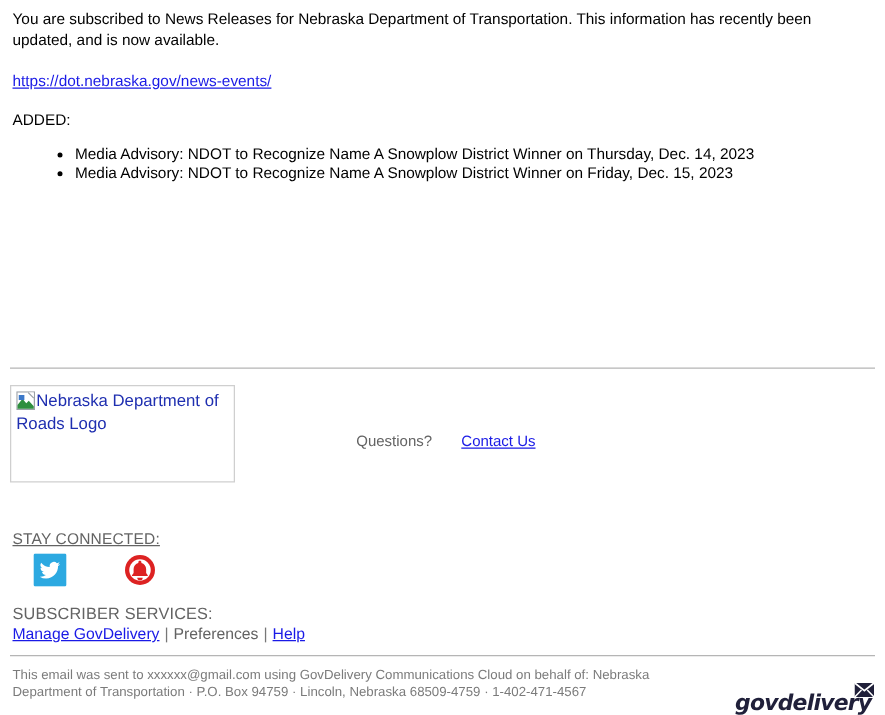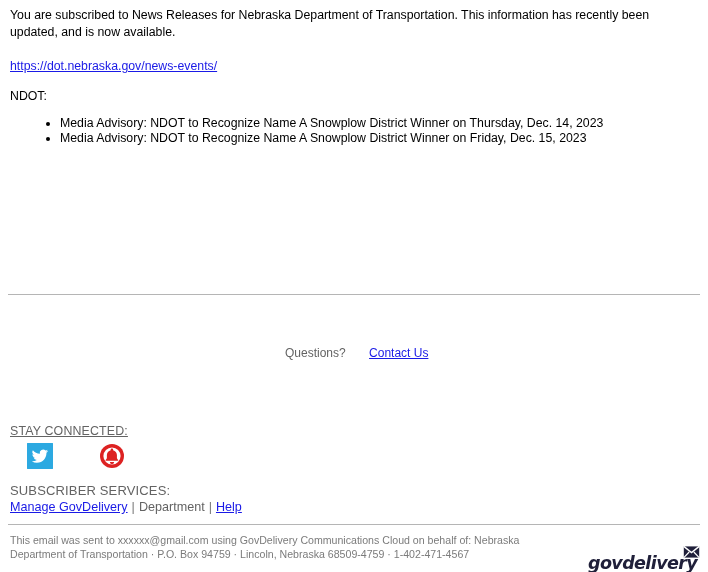--- a/index.html
+++ b/index.html
@@ -226,35 +226,46 @@
 <body>
 
 <div class="message-body">
 
   <p class="intro-paragraph">You are subscribed to News Releases for Nebraska Department of Transportation. This information has recently been updated, and is now available.</p>
 
   <div class="url-link-row">
     <a href="#" class="plain-link">https://dot.nebraska.gov/news-events/</a>
   </div>
 
-  <div class="added-label">NDOT:</div>
+  <div class="added-label">ADDED:</div>
 
   <ul class="advisory-list">
     <li>Media Advisory: NDOT to Recognize Name A Snowplow District Winner on Thursday, Dec. 14, 2023</li>
     <li>Media Advisory: NDOT to Recognize Name A Snowplow District Winner on Friday, Dec. 15, 2023</li>
   </ul>
 
 </div>
 
 <div class="rule-top-wrap">
   <hr class="section-rule">
 </div>
 
 <div class="footer-top">
 
+  <div class="logo-placeholder">
+    <span class="broken-img-icon">
+      <svg width="15" height="15" viewBox="0 0 15 15" xmlns="http://www.w3.org/2000/svg">
+        <rect x="0.5" y="0.5" width="14" height="14" fill="#ffffff" stroke="#9aa0a6" stroke-width="1"></rect>
+        <path d="M1 11 L5 6 L8 9.5 L10 7.5 L14 12 L14 14 L1 14 Z" fill="#2f8f3e"></path>
+        <path d="M9 1 L14 1 L14 6 Z" fill="#ffffff"></path>
+        <path d="M2 3 L6.5 3 L6.5 7 L2 7 Z" fill="#3b78c9"></path>
+        <path d="M9.5 1 L14 5.5" stroke="#9aa0a6" stroke-width="0.9" fill="none"></path>
+      </svg>
+    </span><span class="alt-text">Nebraska Department of Roads Logo</span>
+  </div>
 
   <div class="questions-block">
     <span>Questions?</span>
     <a href="#">Contact Us</a>
   </div>
 
 </div>
 
 <div class="stay-connected">
   <div class="sc-label">STAY CONNECTED:</div>
@@ -276,21 +287,21 @@
         <path d="M10.85 19.1h4.3a2.15 2.15 0 0 1-4.3 0z" fill="#dd2222"></path>
       </svg>
     </a>
 
   </div>
 </div>
 
 <div class="subscriber-services">
   <div class="ss-label">SUBSCRIBER SERVICES:</div>
   <div class="ss-links">
-    <a href="#">Manage GovDelivery</a><span class="ss-sep">|</span><span class="ss-plain">Department</span><span class="ss-sep">|</span><a href="#">Help</a>
+    <a href="#">Manage GovDelivery</a><span class="ss-sep">|</span><span class="ss-plain">Preferences</span><span class="ss-sep">|</span><a href="#">Help</a>
   </div>
 </div>
 
 <div class="rule-bottom-wrap">
   <hr class="section-rule">
 </div>
 
 <div class="legal-row">
 
   <div class="legal-text">

